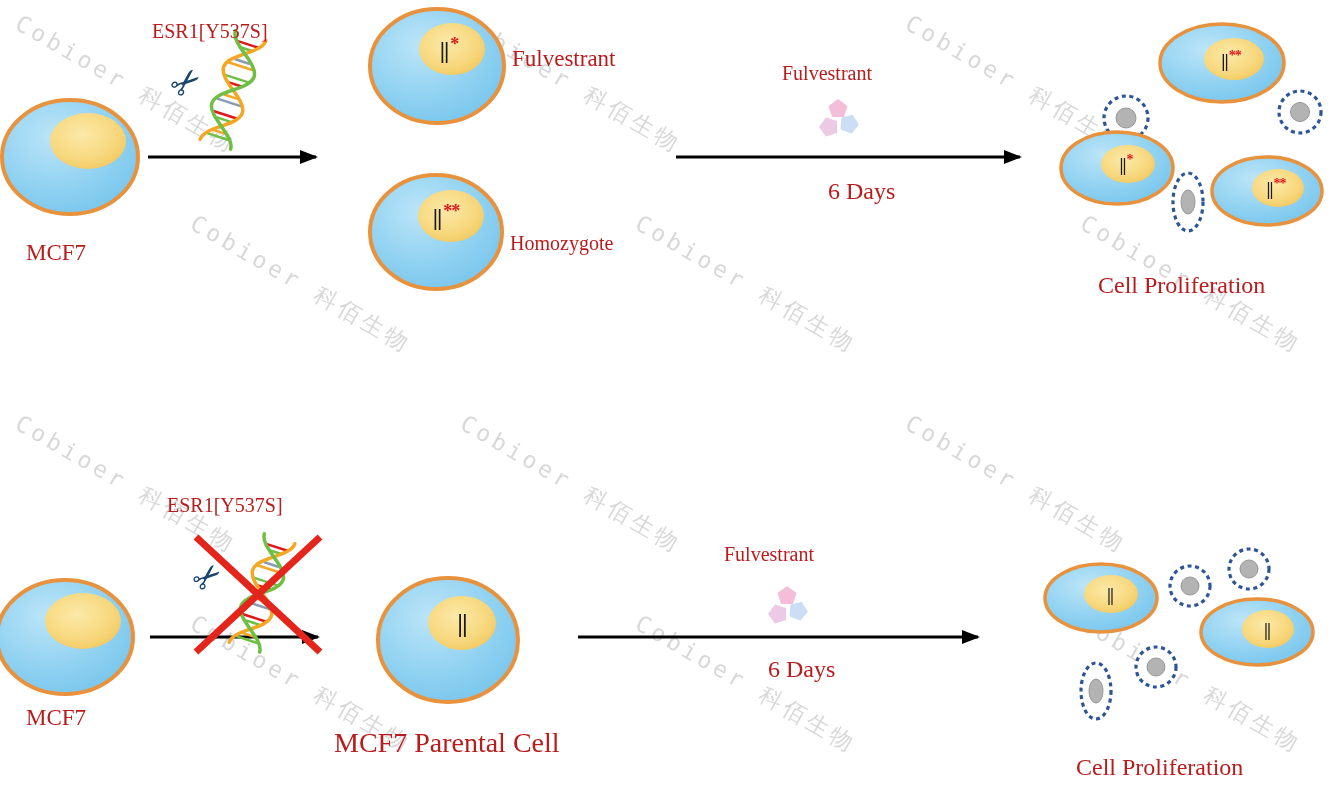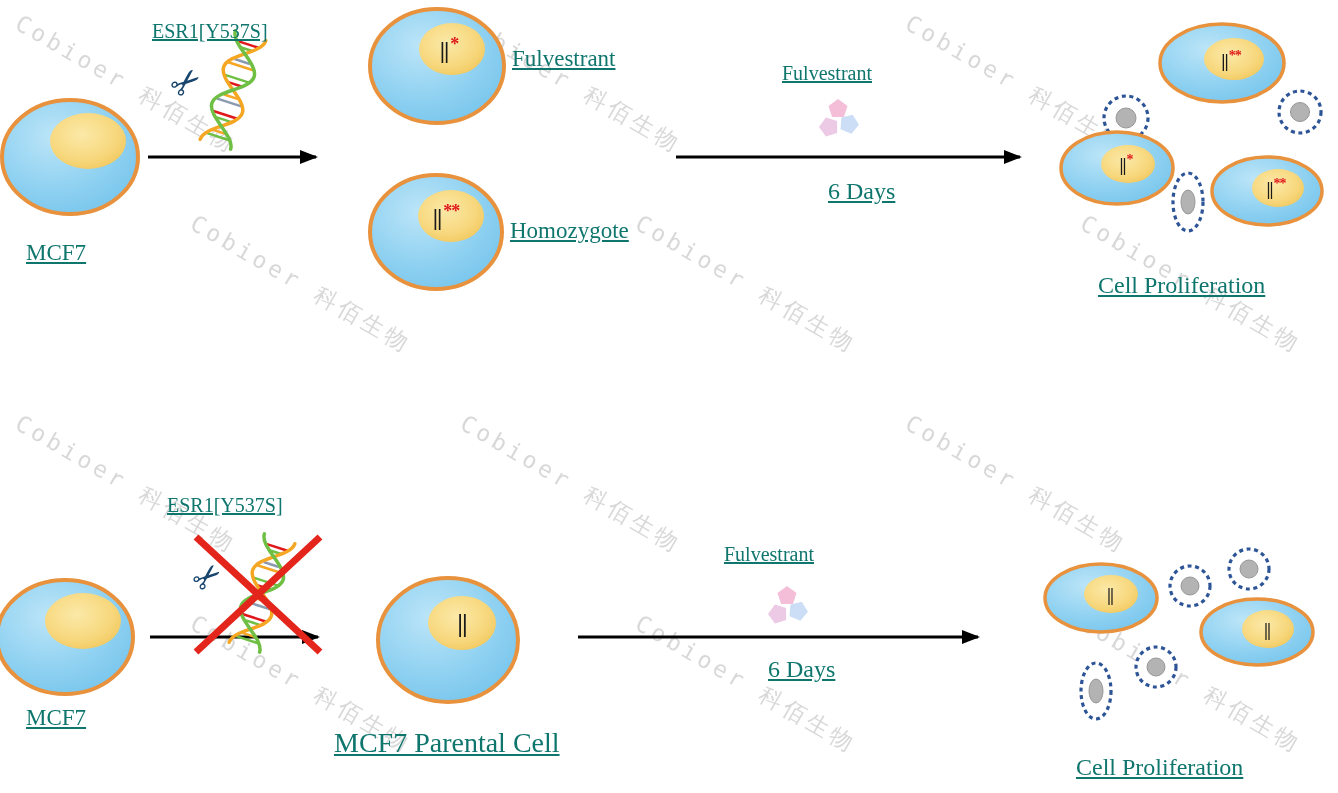--- a/index.html
+++ b/index.html
@@ -8,21 +8,21 @@
     position:relative; width:1338px; height:793px; background:#ffffff;
     font-family:"Liberation Serif", serif; color:#000;
   }
   .wm {
     position:absolute; white-space:nowrap; pointer-events:none;
     color:#d2d2d2; opacity:.85; font-size:23px; letter-spacing:4px;
     font-family:"DejaVu Sans Mono", monospace;
     transform:rotate(30deg); transform-origin:0 0;
   }
   .scene { position:absolute; left:0; top:0; }
-  .lbl { position:absolute; white-space:nowrap; color:#0f766e; font-family:"Liberation Serif", serif;text-decoration:underline; }
+  .lbl { position:absolute; white-space:nowrap; color:#b91c1c; font-family:"Liberation Serif", serif; }
   .marks { font-family:"Liberation Serif", serif; font-weight:700; letter-spacing:-1px; }
 </style>
 </head>
 <body>
 
 <div class="canvas">
 
   <div class="wm" style="left:25px;top:8px">Cobioer  科佰生物</div>
   <div class="wm" style="left:470px;top:8px">Cobioer  科佰生物</div>
   <div class="wm" style="left:915px;top:8px">Cobioer  科佰生物</div>
@@ -200,21 +200,21 @@
           <circle r="20" fill="#ffffff" stroke="#2D5496" stroke-width="3.2" stroke-dasharray="4 3.6"></circle>
           <circle r="9" fill="#B3B3B3" stroke="#979797" stroke-width="1"></circle>
         </g>
       </g>
     </g>
   </svg>
 
   <div class="lbl" style="left:26px;  top:240px; font-size:23px">MCF7</div>
   <div class="lbl" style="left:152px; top:20px;  font-size:20px">ESR1[Y537S]</div>
   <div class="lbl" style="left:512px; top:46px;  font-size:23px">Fulvestrant</div>
-  <div class="lbl" style="left:510px; top:218px; font-size:23px">Homozygote</div>
+  <div class="lbl" style="left:510px; top:232px; font-size:20px">Homozygote</div>
   <div class="lbl" style="left:782px; top:62px;  font-size:20px">Fulvestrant</div>
   <div class="lbl" style="left:828px; top:178px; font-size:24px">6 Days</div>
   <div class="lbl" style="left:1098px;top:272px; font-size:24px">Cell Proliferation</div>
 
   <div class="lbl" style="left:26px;  top:705px; font-size:23px">MCF7</div>
   <div class="lbl" style="left:167px; top:494px; font-size:20px">ESR1[Y537S]</div>
   <div class="lbl" style="left:334px; top:727px; font-size:28px">MCF7 Parental Cell</div>
   <div class="lbl" style="left:724px; top:543px; font-size:20px">Fulvestrant</div>
   <div class="lbl" style="left:768px; top:656px; font-size:24px">6 Days</div>
   <div class="lbl" style="left:1076px;top:754px; font-size:24px">Cell Proliferation</div>

